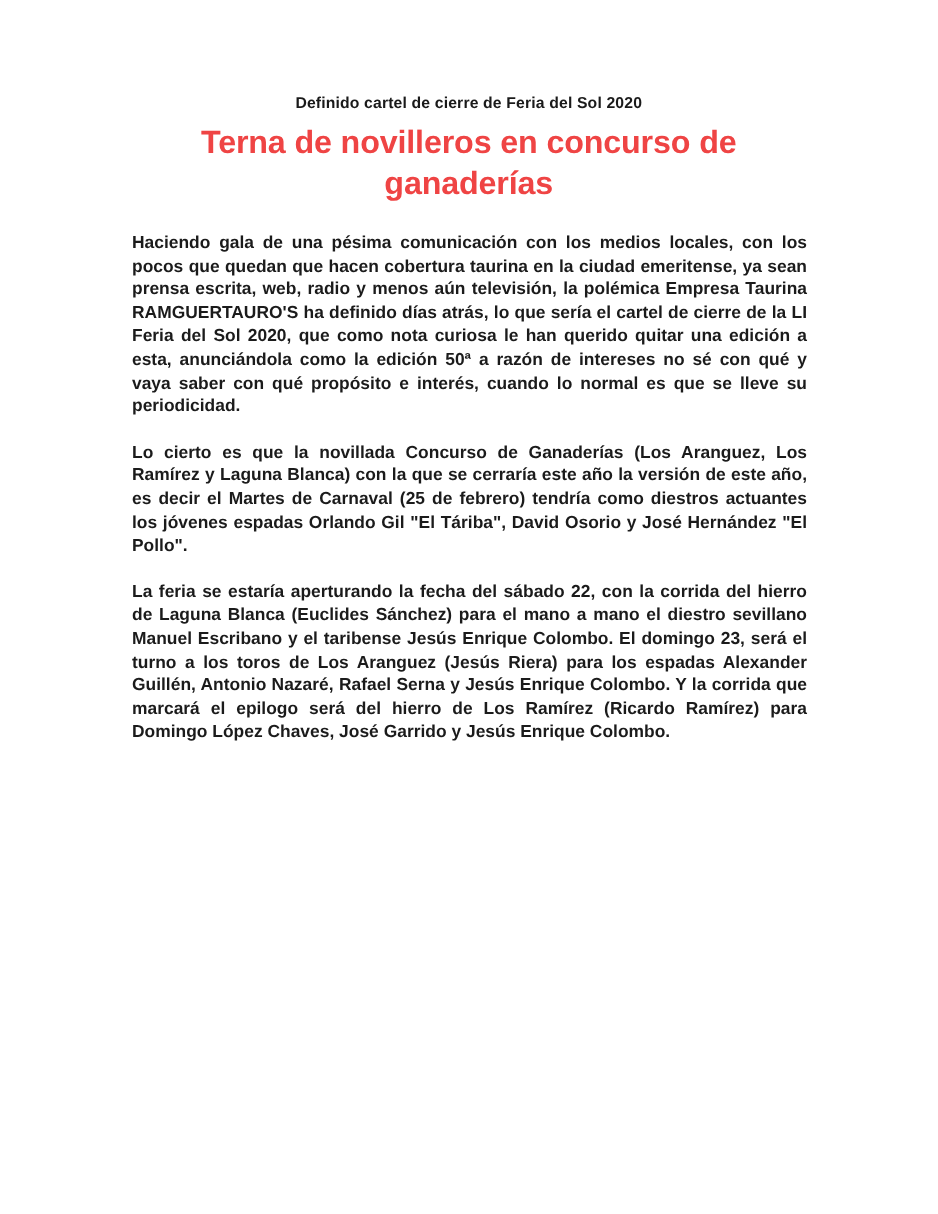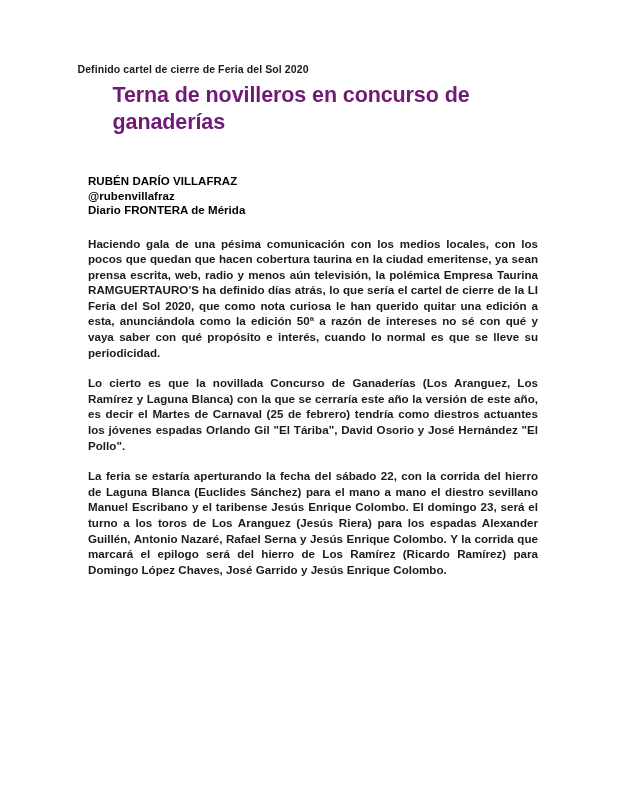--- a/index.html
+++ b/index.html
@@ -17,34 +17,35 @@
   }
   .page {
     width: 625px;
     height: 809px;
     background: #ffffff;
     position: relative;
     box-sizing: border-box;
   }
   .headline-block {
     padding-top: 62px;
+    text-align: center;
   }
   .kicker {
     font-size: 10.5px;
     font-weight: bold;
     color: #1a1a1a;
     letter-spacing: 0.1px;
     line-height: 14px;
     margin: 0 auto;
     width: 470px;
   }
   .headline {
     font-size: 21.5px;
     font-weight: bold;
-    color: #701a75;
+    color: #ef4444;
     line-height: 27px;
     margin: 6px auto 0 auto;
     width: 400px;
     letter-spacing: -0.1px;
   }
   .byline {
     margin: 38px 0 0 88px;
     width: 450px;
   }
   .byline-line {
@@ -74,25 +75,20 @@
 </head>
 <body>
 
 <div class="page">
 
   <div class="headline-block">
     <div class="kicker">Definido cartel de cierre de Feria del Sol 2020</div>
     <h1 class="headline">Terna de novilleros en concurso de ganaderías</h1>
   </div>
 
-  <div class="byline">
-    <div class="byline-line">RUBÉN DARÍO VILLAFRAZ</div>
-    <div class="byline-line">@rubenvillafraz</div>
-    <div class="byline-line">Diario FRONTERA de Mérida</div>
-  </div>
 
   <div class="body-block">
     <p class="para">Haciendo gala de una pésima comunicación con los medios locales, con los pocos que quedan que hacen cobertura taurina en la ciudad emeritense, ya sean prensa escrita, web, radio y menos aún televisión, la polémica Empresa Taurina RAMGUERTAURO'S ha definido días atrás, lo que sería el cartel de cierre de la LI Feria del Sol 2020, que como nota curiosa le han querido quitar una edición a esta, anunciándola como la edición 50ª a razón de intereses no sé con qué y vaya saber con qué propósito e interés, cuando lo normal es que se lleve su periodicidad.</p>
     <p class="para">Lo cierto es que la novillada Concurso de Ganaderías (Los Aranguez, Los Ramírez y Laguna Blanca) con la que se cerraría este año la versión de este año, es decir el Martes de Carnaval (25 de febrero) tendría como diestros actuantes los jóvenes espadas Orlando Gil "El Táriba", David Osorio y José Hernández "El Pollo".</p>
     <p class="para">La feria se estaría aperturando la fecha del sábado 22, con la corrida del hierro de Laguna Blanca (Euclides Sánchez) para el mano a mano el diestro sevillano Manuel Escribano y el taribense Jesús Enrique Colombo. El domingo 23, será el turno a los toros de Los Aranguez (Jesús Riera) para los espadas Alexander Guillén, Antonio Nazaré, Rafael Serna y Jesús Enrique Colombo. Y la corrida que marcará el epilogo será del hierro de Los Ramírez (Ricardo Ramírez) para Domingo López Chaves, José Garrido y Jesús Enrique Colombo.</p>
   </div>
 
 </div>
 
 </body></html>

